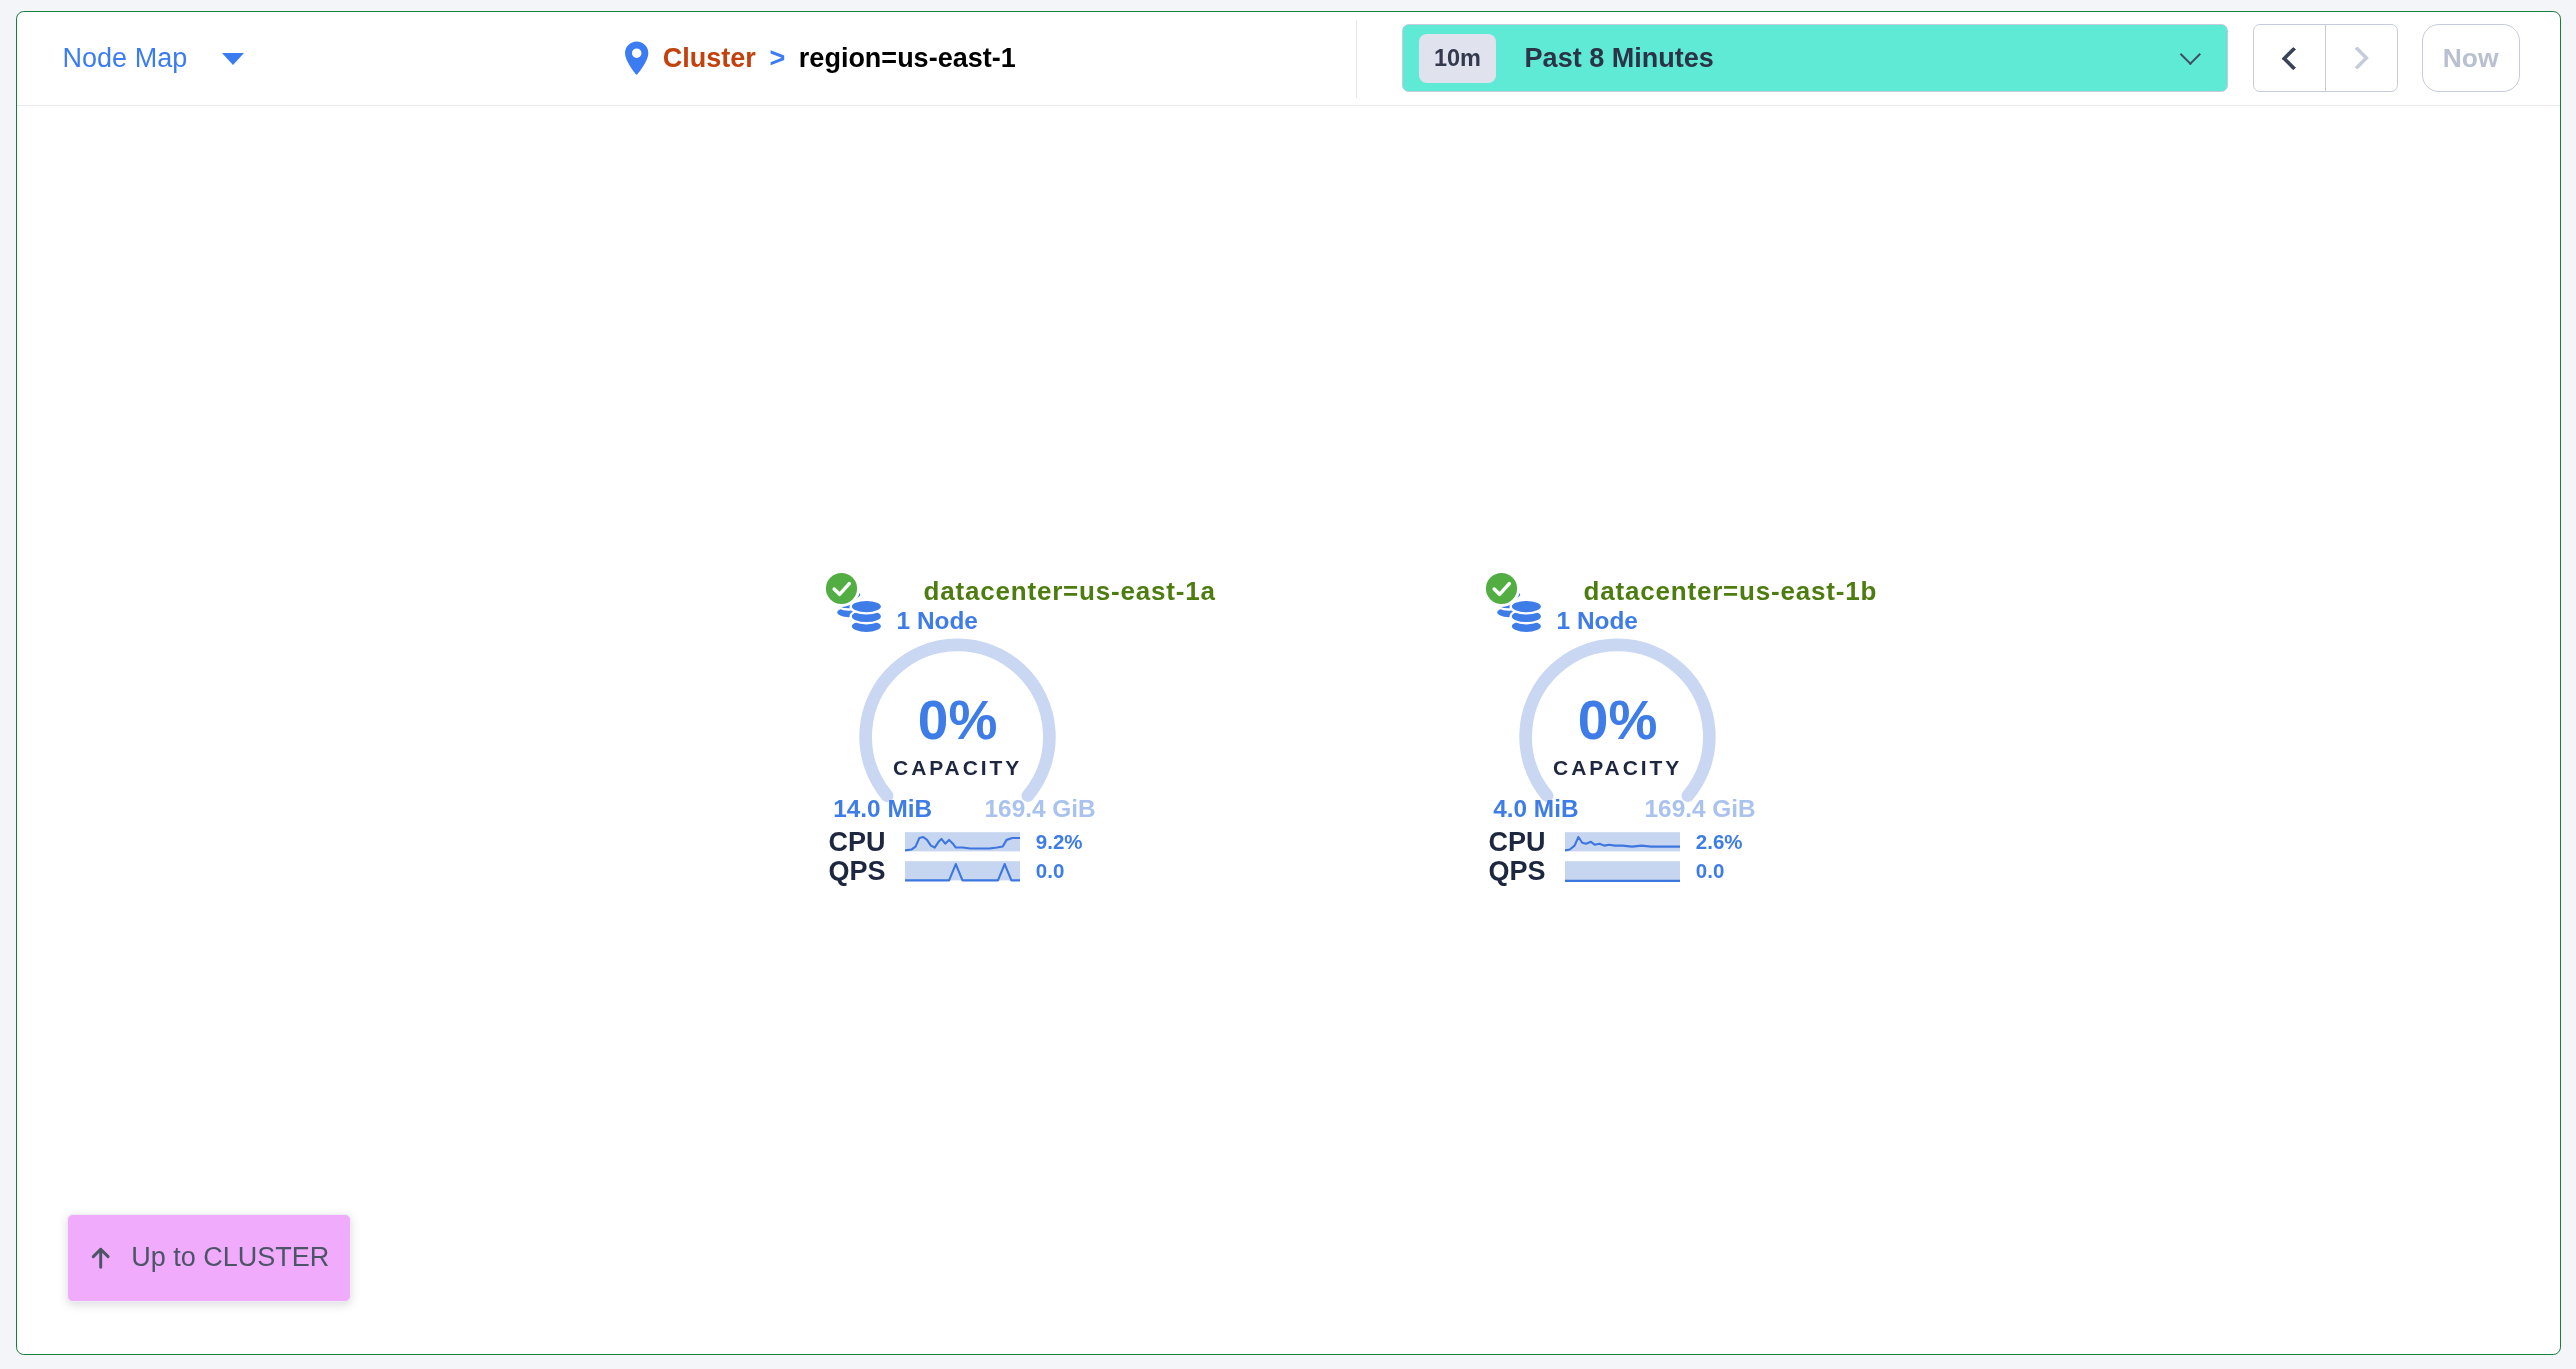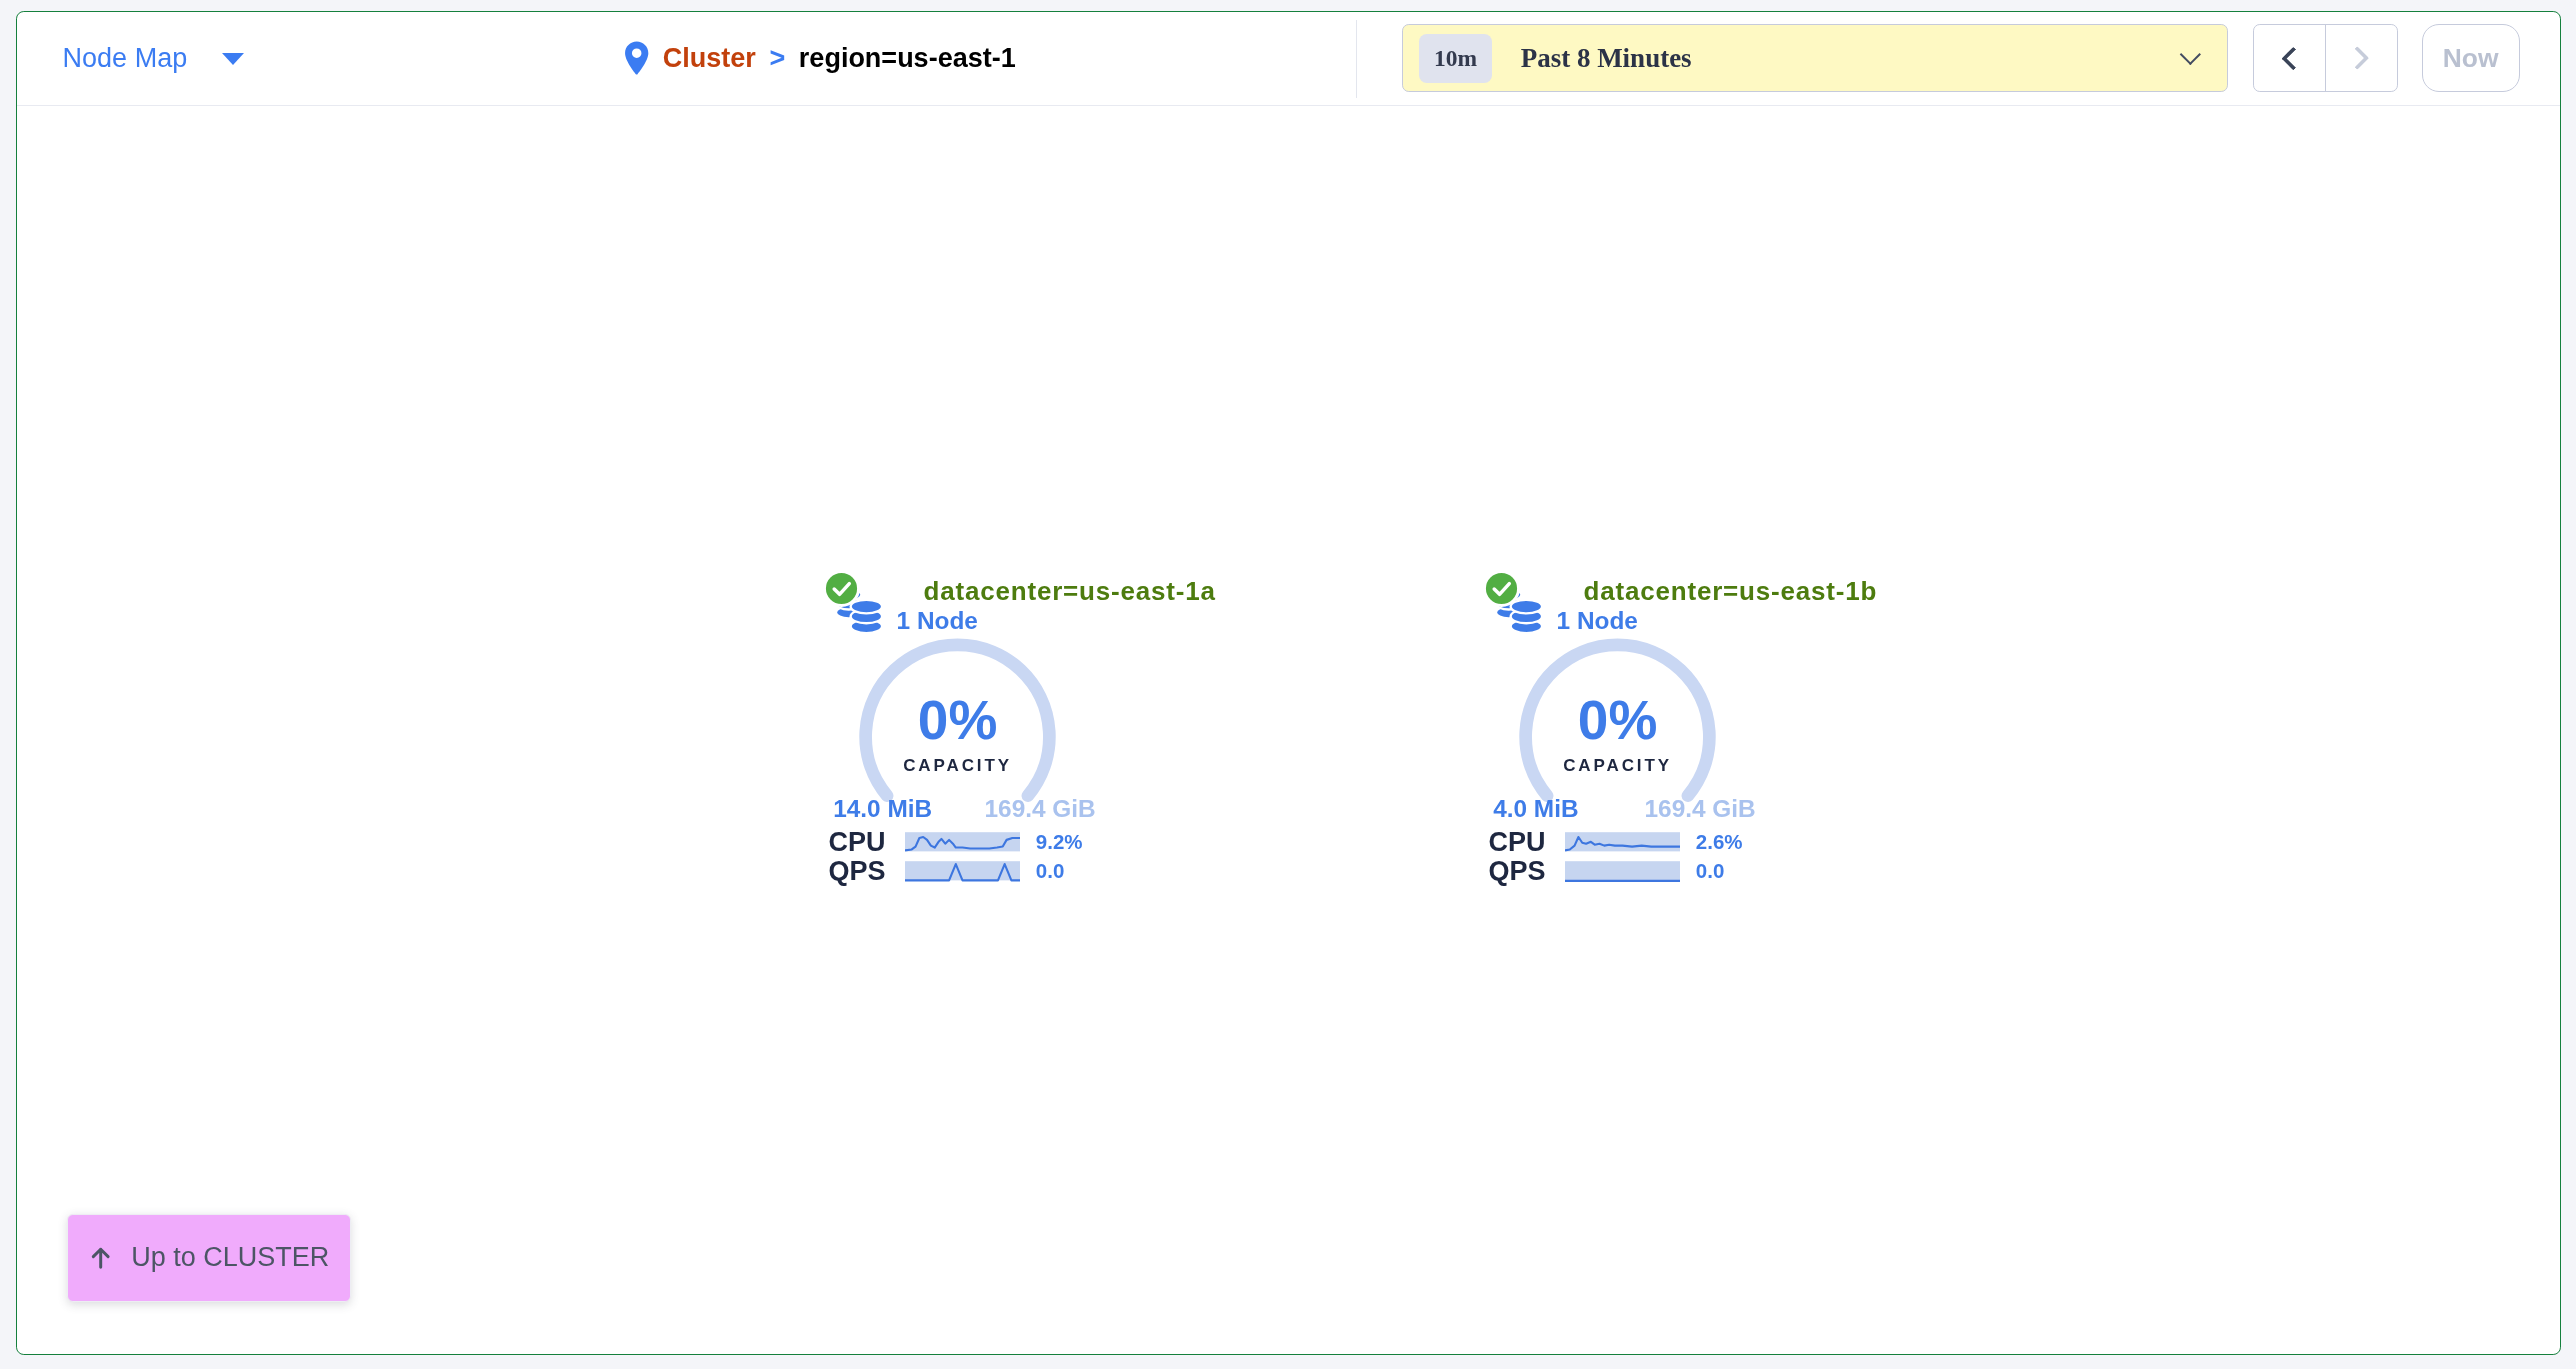--- a/index.html
+++ b/index.html
@@ -28,22 +28,22 @@
   .breadcrumb {
     position:absolute; left:607px; top:0; height:94px;
     display:flex; align-items:center; gap:13.7px; font-size:27px;
   }
   .crumb-root { color:#c2410c; font-weight:600; cursor:pointer; }
   .crumb-sep  { color:#3b7cf2; font-weight:700; }
   .crumb-current { color:#000000; font-weight:600; }
   .tb-divider { position:absolute; left:1339px; top:7.8px; width:1px; height:78px; background:#e3e6ee; }
   .time-box {
     position:absolute; left:1385px; top:12.7px; width:826px; height:68px;
-    border:1px solid #c6cbdc; border-radius:6.8px; background:#fef9c3;
-    display:flex; align-items:center; cursor:pointer;font-family:Liberation Serif, serif;
+    border:1px solid #c6cbdc; border-radius:6.8px; background:#5eead4;
+    display:flex; align-items:center; cursor:pointer;
   }
   .time-badge {
     margin-left:16.6px; background:#e0e3ee; border-radius:7.8px;
     padding:10.8px 14.7px; font-size:23.5px; font-weight:700; color:#333a4e;
   }
   .time-label { margin-left:29px; font-size:27px; font-weight:600; color:#2c3347; }
   .chev-down {
     margin-left:auto; margin-right:29px; width:14.7px; height:14.7px;
     border-right:2.9px solid #434c60; border-bottom:2.9px solid #434c60;
     transform:rotate(45deg) translate(-2.9px,-2.9px);
@@ -79,21 +79,21 @@
     color:#4d7c0f; letter-spacing:0.8px; white-space:nowrap;margin-left:27px;
   }
   .dc-subtitle { position:absolute; left:81px; top:39px; font-size:24.4px; font-weight:700; color:#3e7ce8; }
   .gauge-arc { position:absolute; left:34px; top:67px; }
   .gauge-pct {
     position:absolute; left:0; right:0; top:125px; text-align:center;
     font-size:55px; font-weight:700; color:#3e7ce8; line-height:55px;
   }
   .gauge-cap {
     position:absolute; left:0; right:0; top:188px; text-align:center;
-    font-size:17px; font-weight:700; color:#1e2740; letter-spacing:2.9px;
+    font-size:21px; font-weight:700; color:#1e2740; letter-spacing:2.9px;
   }
   .cap-row {
     position:absolute; left:0; top:227px; width:284px; height:31px;
     display:flex; justify-content:space-between; padding:0 3.9px 0 17.6px;
     font-size:24.4px; font-weight:600;
   }
   .cap-used  { color:#3e7ce8; }
   .cap-total { color:#a9c2ee; }
   .metric-row {
     position:absolute; left:0; width:284px; height:25.4px;

